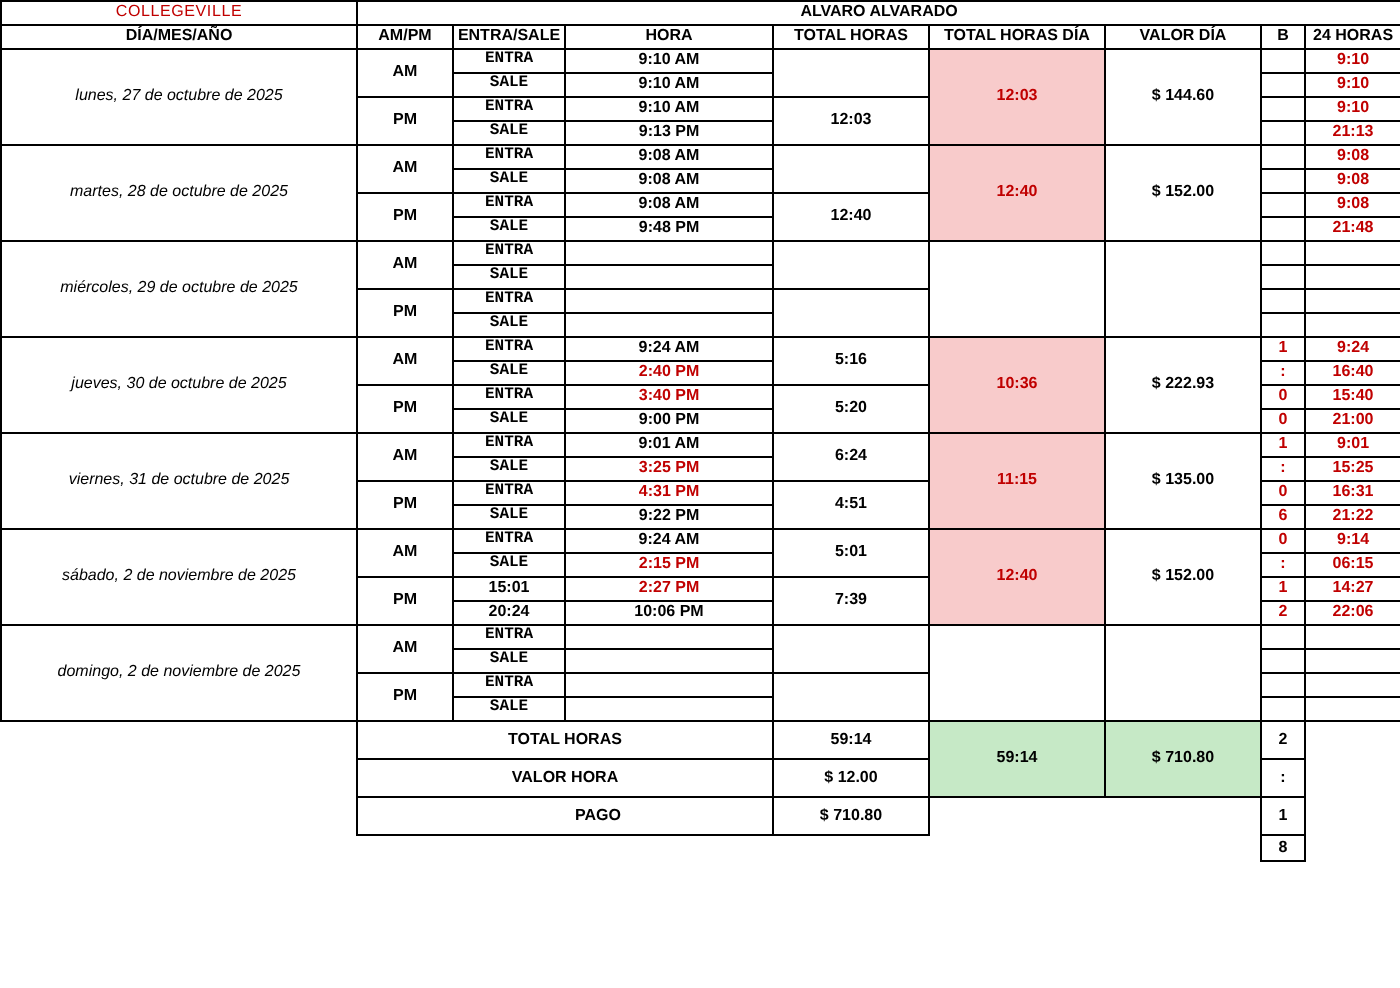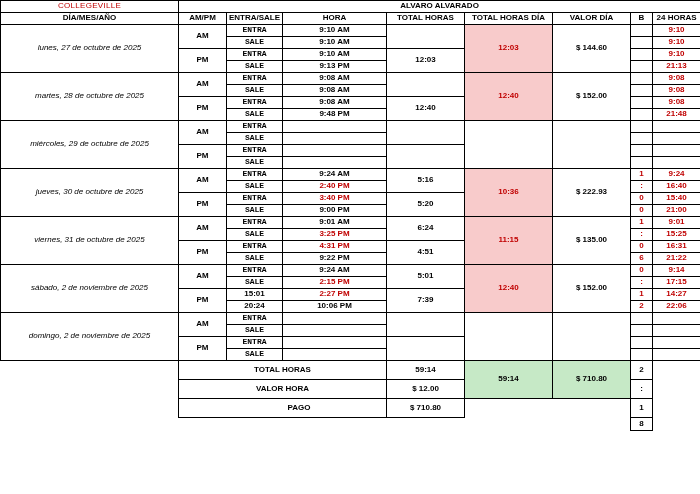--- a/index.html
+++ b/index.html
@@ -267,21 +267,21 @@
     <td rowspan="2" class="tot">5:01</td>
     <td rowspan="4" class="pink">12:40</td>
     <td rowspan="4" class="valor">$ 152.00</td>
     <td class="bcol">0</td>
     <td class="b24">9:14</td>
   </tr>
   <tr>
     <td class="lbl">SALE</td>
     <td class="hora red">2:15 PM</td>
     <td class="bcol">:</td>
-    <td class="b24">17:15</td>
+    <td class="b24">06:15</td>
   </tr>
   <tr>
     <td rowspan="2" class="ampm">PM</td>
     <td class="mini">15:01</td>
     <td class="hora red">2:27 PM</td>
     <td rowspan="2" class="tot">7:39</td>
     <td class="bcol">1</td>
     <td class="b24">14:27</td>
   </tr>
   <tr>

